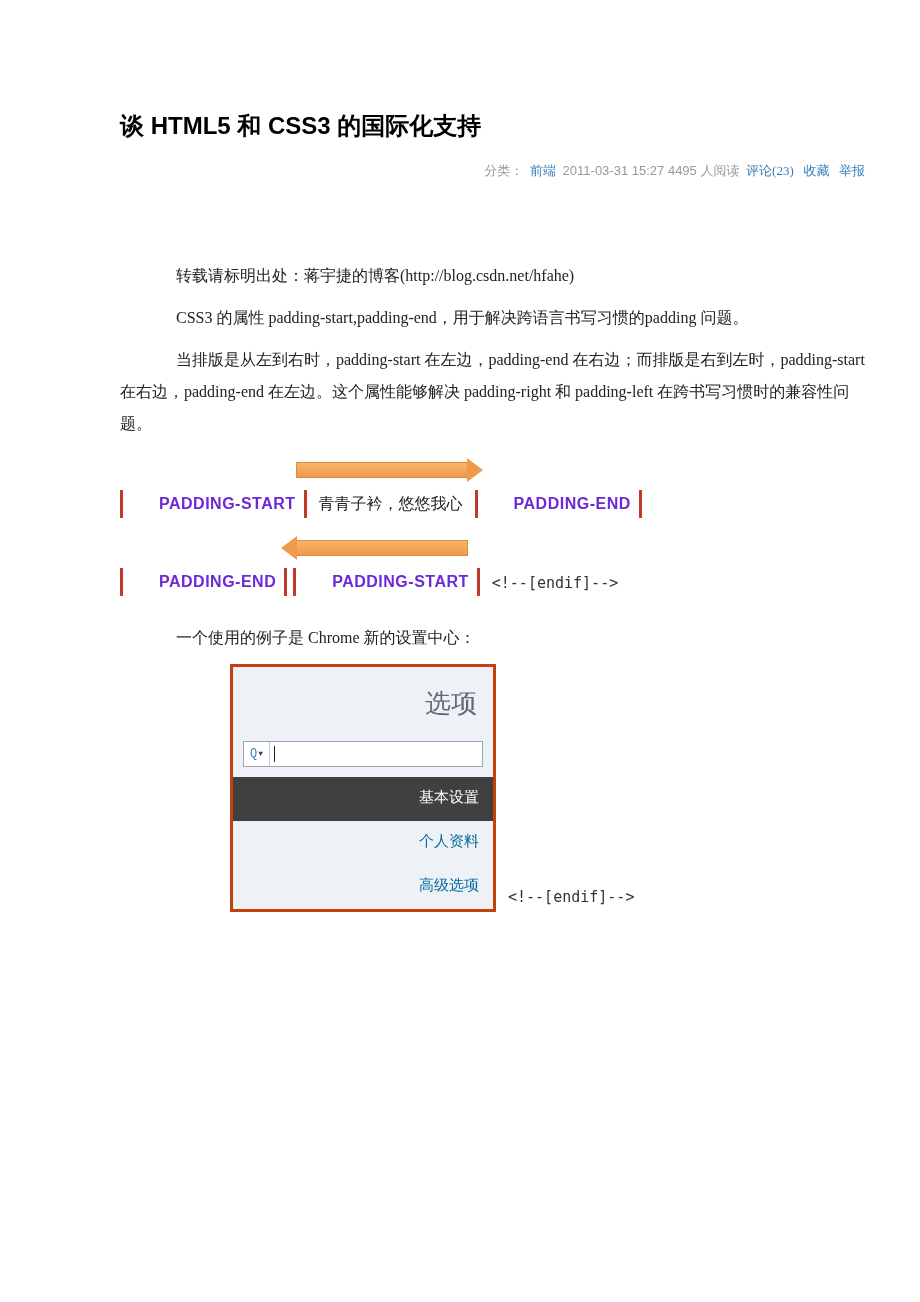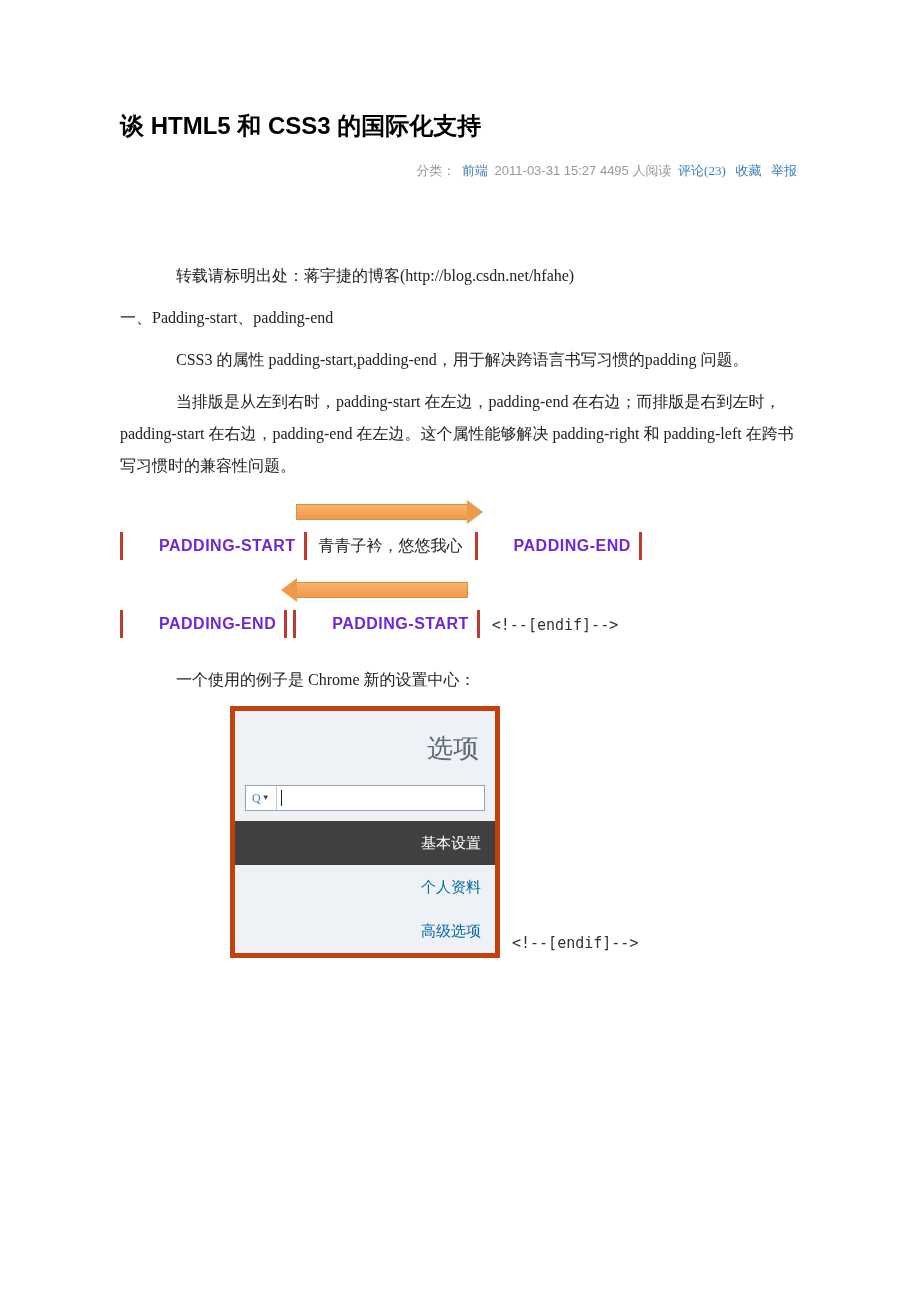--- a/index.html
+++ b/index.html
@@ -4,21 +4,21 @@
 <style>
   body {
     margin: 0;
     padding: 0;
     background: #fff;
     font-family: "Microsoft YaHei", "SimSun", Arial, sans-serif;
     color: #333;
     width: 920px;
   }
   .page {
-    padding: 110px 120px 80px 120px;
+    padding: 110px 52px 80px 120px;
   }
   h1.title {
     font-size: 24px;
     font-weight: bold;
     margin: 0 0 20px 0;
     color: #000;
   }
   .meta {
     text-align: right;
     font-size: 13px;
@@ -73,23 +73,23 @@
   .cn-text { font-family:"KaiTi","楷体","SimSun",serif; font-size:16px; color:#222; padding:0 6px;}
   .endif-note{
     font-family:"SimSun",monospace; font-size:15px; color:#333;
     display:inline-block; margin-left:12px;
   }
   .diagram-line2{ display:flex; align-items:flex-end;}
   
   .example-row{ display:flex; align-items:flex-end; }
   .chrome-panel{
     width:260px; margin-left:110px;
-    border:5px solid #c2410c;
+    border:3px solid #c2410c;
     background:#eef1f5;
-    font-family:Liberation Serif, serif;
+    font-family:Liberation Mono, monospace;
   }
   .chrome-panel .hdr{
     text-align:right; font-size:26px; color:#5f6a78;
     padding:12px 16px 10px 0;
   }
   .chrome-panel .searchwrap{ padding:0 10px 10px 10px;}
   .chrome-panel .searchbox{
     display:flex; align-items:center;
     background:#fff; border:1px solid #9aa4b3; height:24px;
   }
@@ -122,21 +122,20 @@
     <span>2011-03-31 15:27</span>
     <span>4495 人阅读</span>
     <span class="link">评论(23)</span>
     <span class="link">收藏</span>
     <span class="link">举报</span>
   </div>
 
   <div class="body-text">
     <p class="indent">转载请标明出处：蒋宇捷的博客(http://blog.csdn.net/hfahe)</p>
 
-    <p class="section-head">一、Padding-start、padding-end</p>
 
     <p class="indent">CSS3 的属性 padding-start,padding-end，用于解决跨语言书写习惯的padding 问题。</p>
     <p class="indent">当排版是从左到右时，padding-start 在左边，padding-end 在右边；而排版是右到左时，padding-start 在右边，padding-end 在左边。这个属性能够解决 padding-right 和 padding-left 在跨书写习惯时的兼容性问题。</p>
 
     <div class="diagram">
       <div class="arrow-row">
           <div class="arrow right"></div>
         </div>
       <div class="row">
         <span class="bar"></span>

